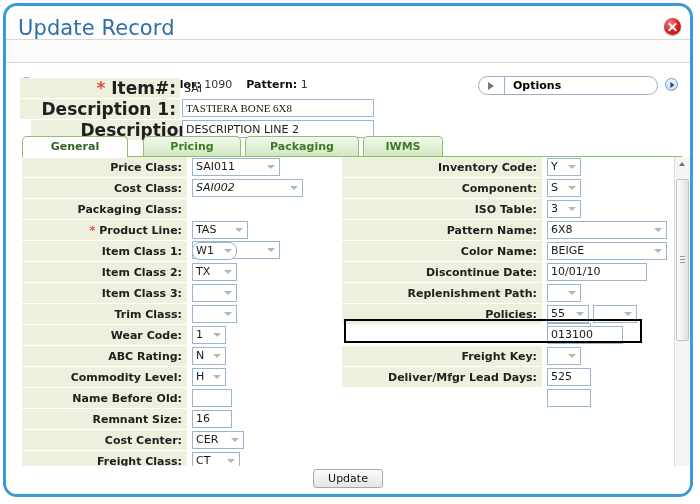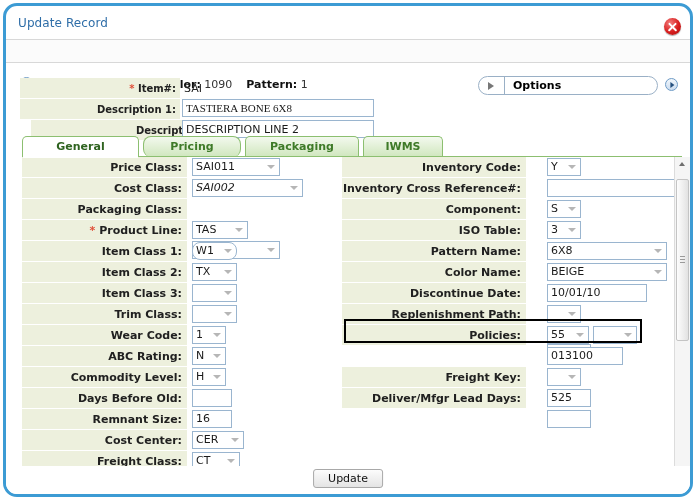--- a/index.html
+++ b/index.html
@@ -10,21 +10,21 @@
     font-size:11px;color:#1a1a1a;
   }
   .frame{
     position:absolute;left:3px;top:3px;width:690px;height:494px;
     border:3px solid #3c9bd4;border-radius:14px;
     background:#ffffff;box-sizing:border-box;overflow:hidden;
   }
   
   .title{
     position:absolute;left:12px;top:10px;
-    font-size:12px;color:#2f6ea8;font-weight:400;
+    font-size:21px;color:#2f6ea8;font-weight:400;
     letter-spacing:0.1px;
   }
   .close-btn{
     position:absolute;right:9px;top:12px;width:17px;height:17px;
     border-radius:50%;
     background:radial-gradient(circle at 35% 30%,#f27c7c 0%,#d81e1e 55%,#a80f0f 100%);
     box-shadow:0 1px 1px rgba(0,0,0,.35);
     cursor:pointer;
   }
   .close-btn::before,.close-btn::after{
@@ -76,21 +76,21 @@
   }
   .options-label{
     position:absolute;left:34px;top:2px;font-weight:bold;font-size:11px;color:#000;
   }
   #nav-next{right:0;top:2px;}
 
   
   .toprow{position:absolute;left:0;height:21px;}
   .lbl{
     position:absolute;top:0;height:21px;line-height:21px;
-    background:#edf0dd;font-weight:bold;font-size:10px;color:#202020;
+    background:#edf0dd;font-weight:bold;font-size:17px;color:#202020;
     text-align:right;box-sizing:border-box;padding-right:4px;
     border-bottom:1px solid #ffffff;
   }
   .req{color:#e0503a;font-weight:bold;}
   .val-static{
     position:absolute;top:0;height:21px;line-height:21px;font-size:11px;color:#222;
   }
   .key-icon{
     display:inline-block;width:16px;height:11px;position:relative;vertical-align:-1px;
     margin-left:3px;
@@ -140,21 +140,21 @@
   .col-left{left:0;width:320px;}
   .col-right{left:320px;width:322px;}
   .frow{position:relative;height:21px;}
   .frow .flabel{
     position:absolute;left:0;top:0;height:21px;line-height:21px;
     background:#edf0dd;border-bottom:1px solid #fff;
     font-weight:bold;font-size:11px;color:#202020;
     text-align:right;padding-right:5px;box-sizing:border-box;
   }
   .col-left .flabel{width:165px;}
-  .col-right .flabel{width:184px;}
+  .col-right .flabel{width:200px;}
   .fctl{position:absolute;top:1px;}
   .col-left .fctl{left:170px;}
   .col-right .fctl{left:205px;}
 
   .sel{
     position:relative;display:inline-block;height:18px;box-sizing:border-box;
     border:1px solid #9ab5cf;background:#fff;font-size:11px;color:#1a1a1a;
     line-height:16px;padding-left:3px;cursor:pointer;vertical-align:top;
   }
   .sel .cap{display:inline-block;}
@@ -254,22 +254,22 @@
         <div class="lbl" style="left: 14px; width: 160px;"><span>Description 1:</span></div>
         <input class="txt" type="text" value="TASTIERA BONE 6X8" style="left: 176px; width: 192px; font-family: Liberation Serif, serif;">
       </div>
       <div class="toprow" style="top: 114px; left: 0px;">
         <div class="lbl" style="left: 25px; width: 188px;"><span>Description 2:</span></div>
         <input class="txt" type="text" value="DESCRIPTION LINE 2" style="left: 176px; width: 192px;">
       </div>
     </div>
 
   <div class="tabs" id="tabs">
-      <div class="tab active" style="left: 0px; width: 117px;"><span>General</span><span class="cover"></span></div>
-      <div class="tab" style="left: 121px; width: 98px; border-radius: 8px;"><span>Pricing</span></div>
+      <div class="tab active" style="left: 0px; width: 106px;"><span>General</span><span class="cover"></span></div>
+      <div class="tab" style="left: 121px; width: 98px;"><span>Pricing</span></div>
       <div class="tab" style="left: 223px; width: 114px;"><span>Packaging</span></div>
       <div class="tab" style="left: 341px; width: 80px;"><span>IWMS</span></div>
     </div>
   <div class="tab-underline"></div>
 
   <div class="panel">
     <div class="col col-left" id="col-left">
         <div class="frow">
           <div class="flabel"><span>Price Class:</span></div>
           <div class="fctl"><span class="sel" style="width: 88px;"><span class="cap">SAI011</span><span class="arw"></span></span></div>
@@ -308,21 +308,21 @@
         </div>
         <div class="frow">
           <div class="flabel"><span>ABC Rating:</span></div>
           <div class="fctl"><span class="sel" style="width: 34px;"><span class="cap">N</span><span class="arw"></span></span></div>
         </div>
         <div class="frow">
           <div class="flabel"><span>Commodity Level:</span></div>
           <div class="fctl"><span class="sel" style="width: 34px;"><span class="cap">H</span><span class="arw"></span></span></div>
         </div>
         <div class="frow">
-          <div class="flabel"><span>Days Before Old:</span></div>
+          <div class="flabel"><span>Name Before Old:</span></div>
           <div class="fctl"><span class="inp" style="width: 40px;"></span></div>
         </div>
         <div class="frow">
           <div class="flabel"><span>Remnant Size:</span></div>
           <div class="fctl"><span class="inp" style="width: 40px;">16</span></div>
         </div>
         <div class="frow">
           <div class="flabel"><span>Cost Center:</span></div>
           <div class="fctl"><span class="sel" style="width: 52px;"><span class="cap">CER</span><span class="arw"></span></span></div>
         </div>
@@ -335,24 +335,20 @@
           <div class="fctl"><span class="sel" style="width: 40px;"><span class="cap"></span></span></div>
         </div>
       </div>
     <div class="col col-right" id="col-right">
       <div class="highlight-box"></div>
     <div class="frow">
           <div class="flabel"><span>Inventory Code:</span></div>
           <div class="fctl"><span class="sel" style="width: 34px;"><span class="cap">Y</span><span class="arw"></span></span></div>
         </div>
         <div class="frow">
-          <div class="flabel"><span>Inventory Cross Reference#:</span></div>
-          <div class="fctl"><span class="inp" style="width: 128px;"></span></div>
-        </div>
-        <div class="frow">
           <div class="flabel"><span>Component:</span></div>
           <div class="fctl"><span class="sel" style="width: 34px;"><span class="cap">S</span><span class="arw"></span></span></div>
         </div>
         <div class="frow">
           <div class="flabel"><span>ISO Table:</span></div>
           <div class="fctl"><span class="sel" style="width: 34px;"><span class="cap">3</span><span class="arw"></span></span></div>
         </div>
         <div class="frow">
           <div class="flabel"><span>Pattern Name:</span></div>
           <div class="fctl"><span class="sel" style="width: 120px;"><span class="cap">6X8</span><span class="arw"></span></span></div>

